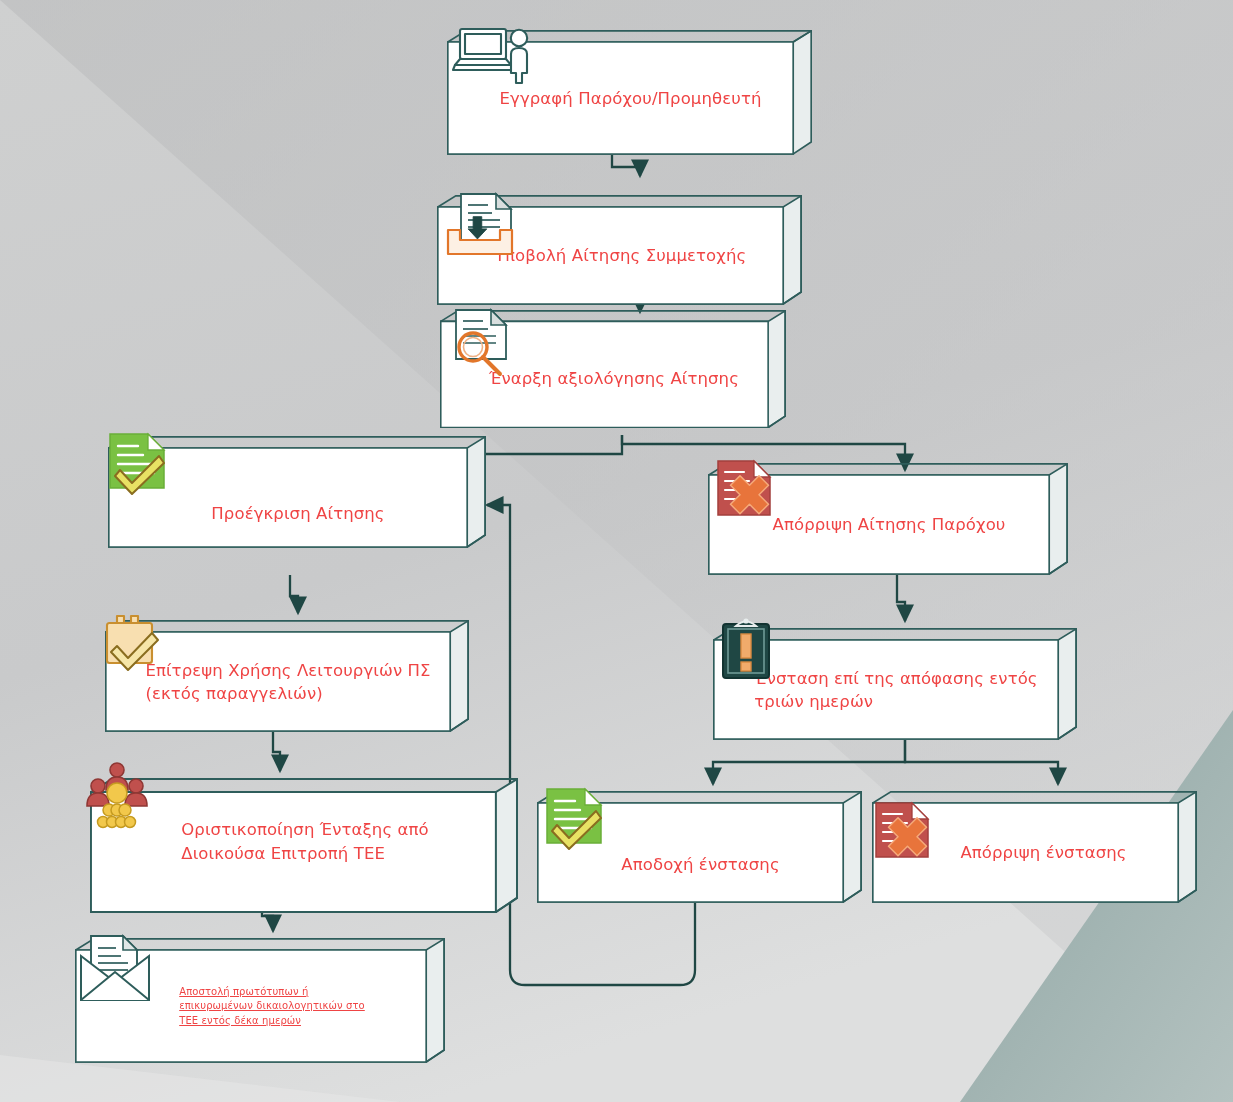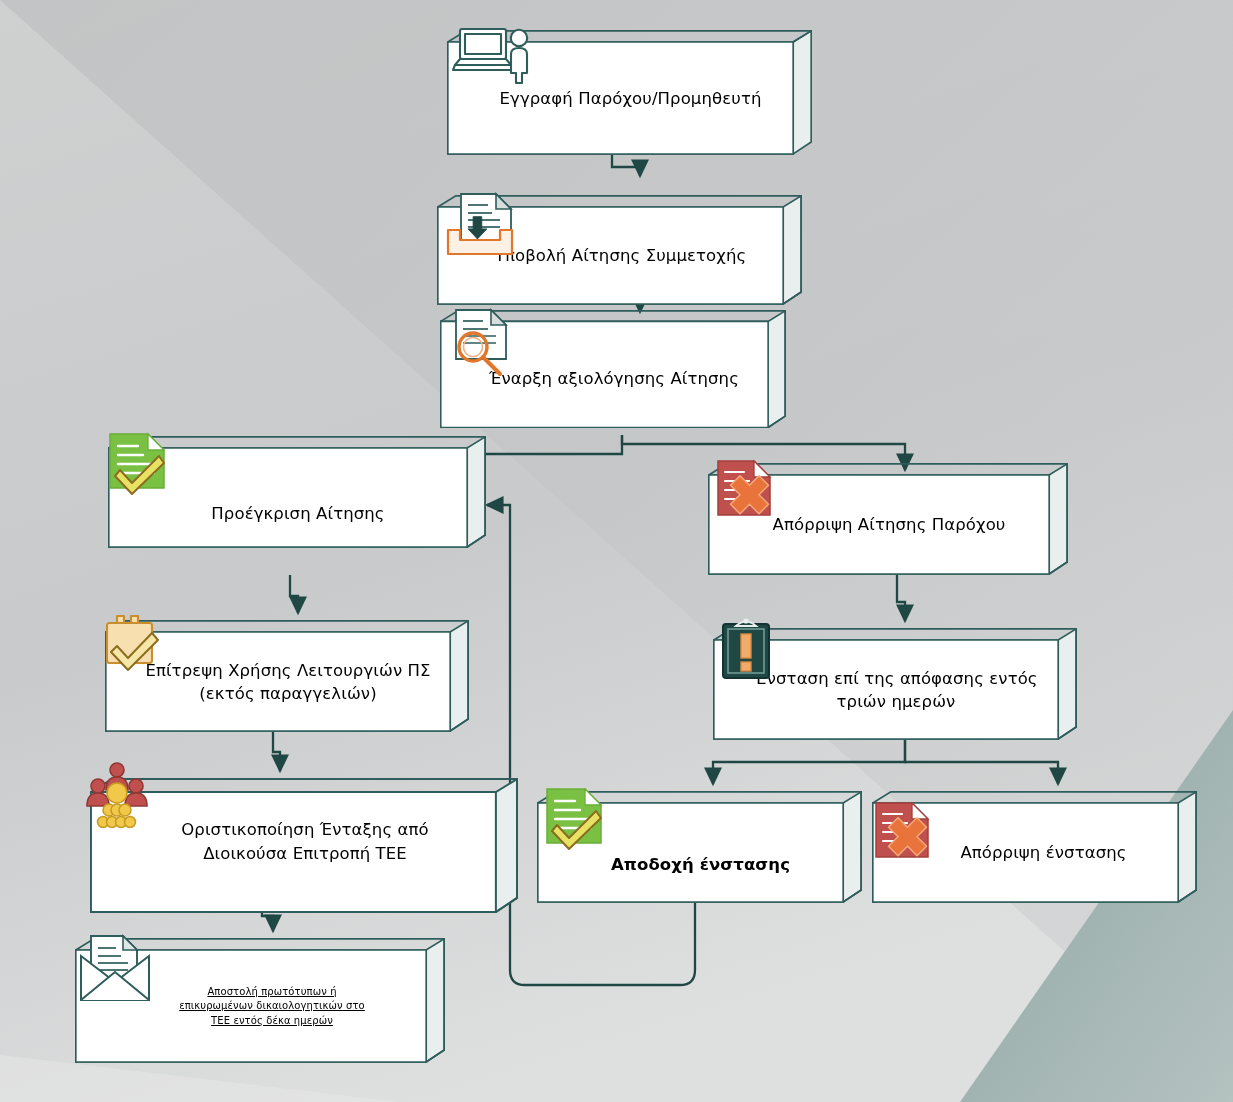--- a/index.html
+++ b/index.html
@@ -32,24 +32,23 @@
   }
   .node-label {
     position: absolute;
     left: 0;
     top: 12px;
     right: 18px;
     bottom: 0;
     display: flex;
     align-items: center;
     justify-content: center;
-    text-align: center;
     padding: 0 10px 0 30px;
     box-sizing: border-box;
-    color: #000000;
+    color: #ef4444;
     font-size: 16.5px;
     line-height: 1.42;
     letter-spacing: .1px;
     white-space: pre-line;
   }
   .node-3d {
     position: absolute;
     inset: 0;
     pointer-events: none;
   }
@@ -270,21 +269,21 @@
         <circle cx="41" cy="52" r="6"></circle>
         <circle cx="49" cy="52" r="6"></circle>
         <circle cx="27" cy="64" r="5.5"></circle>
         <circle cx="36" cy="64" r="5.5"></circle>
         <circle cx="45" cy="64" r="5.5"></circle>
         <circle cx="54" cy="64" r="5.5"></circle>
       </g>
     </svg>
   </div>
 
-  <div class="node" style="left:537px;top:791px;width:325px;height:136px;font-weight:bold;">
+  <div class="node" style="left:537px;top:791px;width:325px;height:136px;">
     <svg class="node-3d" viewBox="0 0 325 112" preserveAspectRatio="none">
       <polygon points="0.8,12 306.2,12 324.2,0.9 324.2,99 306.2,111 0.8,111" fill="#e9eeee" stroke="#2e5d5b" stroke-width="1.7"></polygon>
       <polygon points="0.8,12 306.2,12 306.2,111 0.8,111" fill="#ffffff" stroke="#2e5d5b" stroke-width="1.7"></polygon>
       <polyline points="0.8,12 18.8,0.9 324.2,0.9 324.2,99 306.2,111" fill="none" stroke="#2e5d5b" stroke-width="1.7"></polyline>
     </svg>
     <div class="node-label">Αποδοχή ένστασης</div>
     <svg class="node-icon" style="left:2px;top:-6px;" width="78" height="72" viewBox="0 0 78 72">
       <path d="M8,4 L46,4 L62,20 L62,58 L8,58 Z" fill="#7ac143" stroke="#6aae38" stroke-width="1.5"></path>
       <path d="M46,4 L46,20 L62,20 Z" fill="#ffffff" stroke="#6aae38" stroke-width="1.3"></path>
       <g stroke="#ffffff" stroke-width="2.4" stroke-linecap="round">

